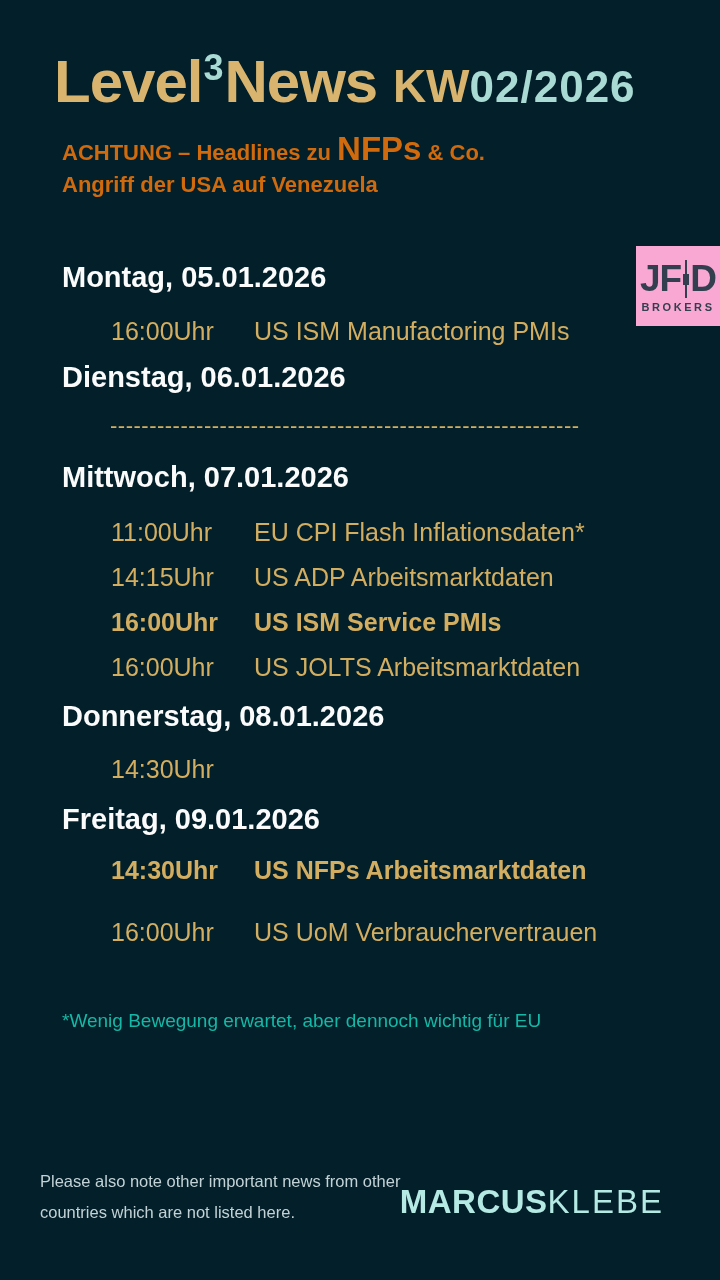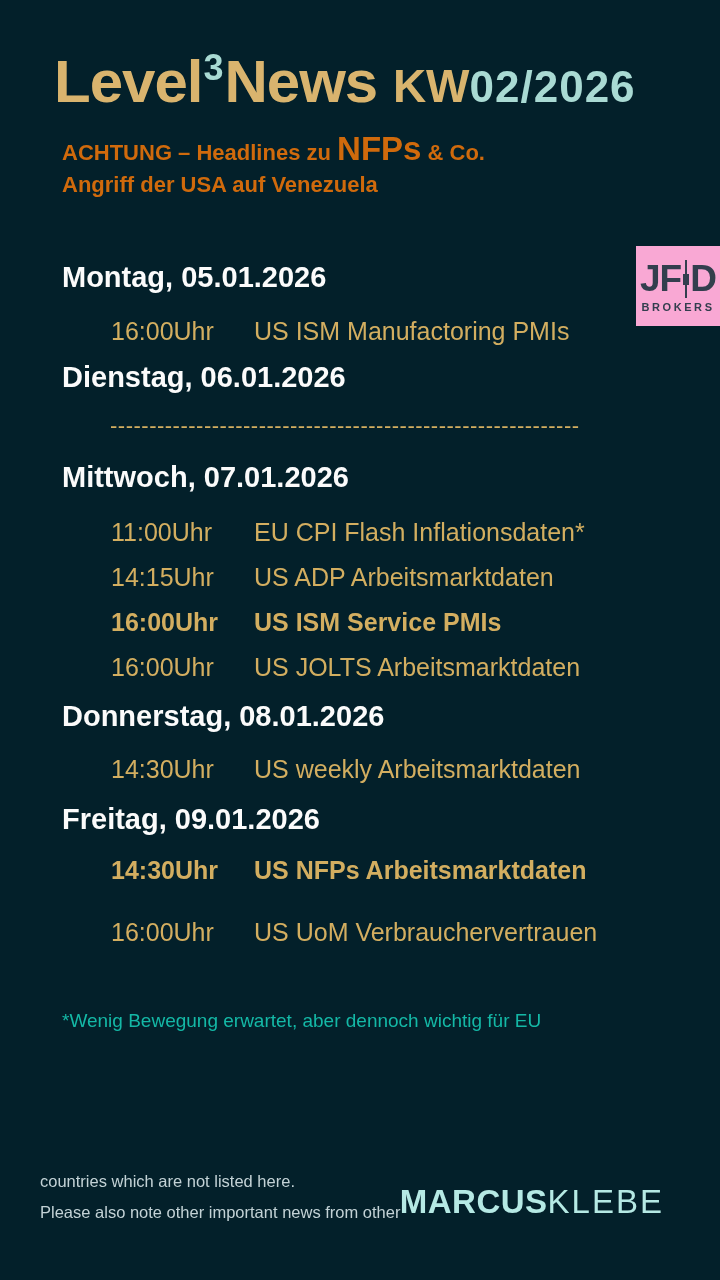--- a/index.html
+++ b/index.html
@@ -89,31 +89,30 @@
   <div class="abs event" style="top:518px">EU CPI Flash Inflationsdaten*</div>
   <div class="abs time" style="top:563px">14:15Uhr</div>
   <div class="abs event" style="top:563px">US ADP Arbeitsmarktdaten</div>
   <div class="abs time bold" style="top:608px">16:00Uhr</div>
   <div class="abs event bold" style="top:608px">US ISM Service PMIs</div>
   <div class="abs time" style="top:653px">16:00Uhr</div>
   <div class="abs event" style="top:653px">US JOLTS Arbeitsmarktdaten</div>
 
   <div class="abs day" style="top:700px">Donnerstag, 08.01.2026</div>
   <div class="abs time" style="top:755px">14:30Uhr</div>
-  <div class="abs event" style="top:755px">US weekly Arbeitsmarktdaten</div>
 
   <div class="abs day" style="top:803px">Freitag, 09.01.2026</div>
   <div class="abs time bold" style="top:856px">14:30Uhr</div>
   <div class="abs event bold" style="top:856px">US NFPs Arbeitsmarktdaten</div>
   <div class="abs time" style="top:918px">16:00Uhr</div>
   <div class="abs event" style="top:918px">US UoM Verbrauchervertrauen</div>
 
   <div class="abs footnote">*Wenig Bewegung erwartet, aber dennoch wichtig für EU</div>
 
   <div class="abs footer-note">
+    <div>Please also note other important news from other</div>
     <div>countries which are not listed here.</div>
-    <div>Please also note other important news from other</div>
   </div>
   <div class="abs brand">
     <span class="b1">MARCUS</span><span class="b2">KLEBE</span>
   </div>
 
 </div>
 
 </body></html>

